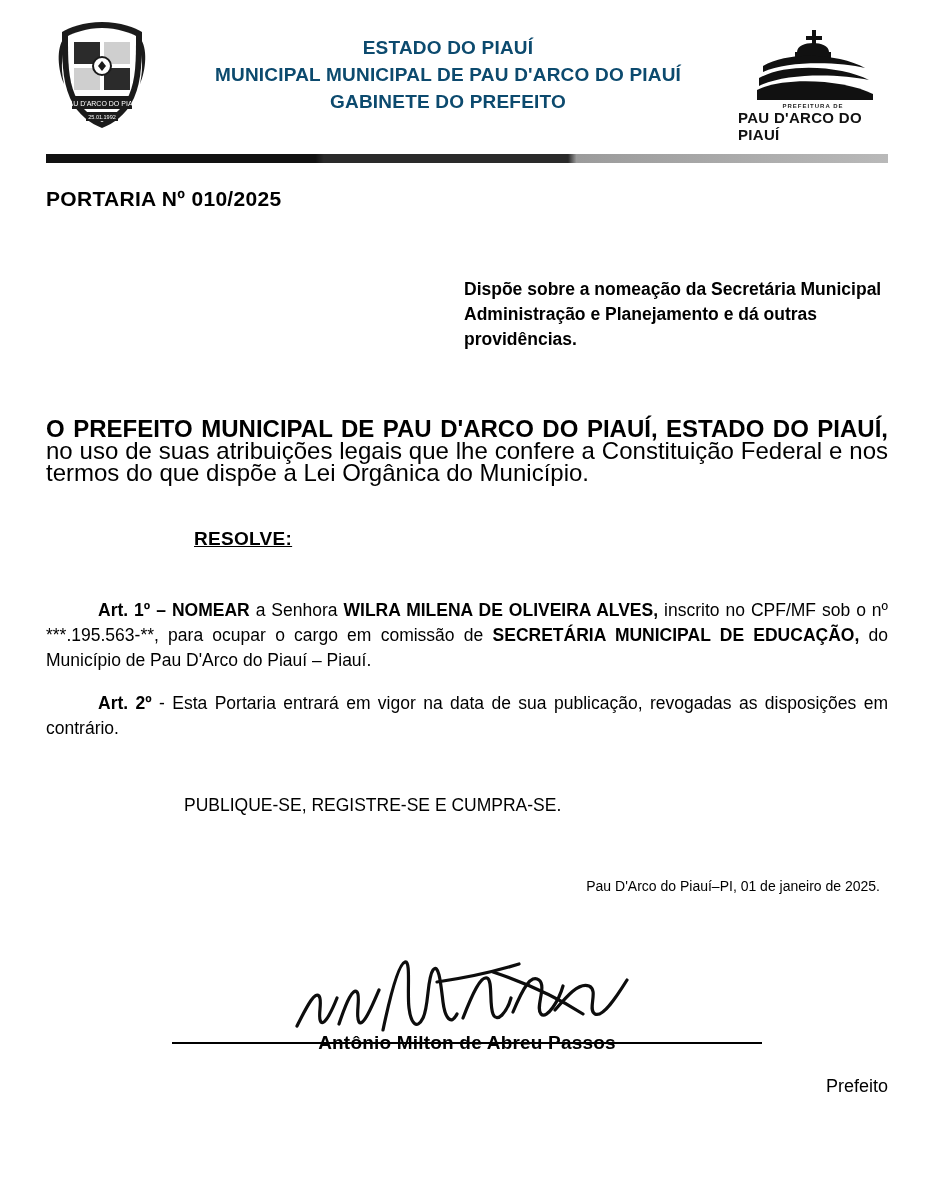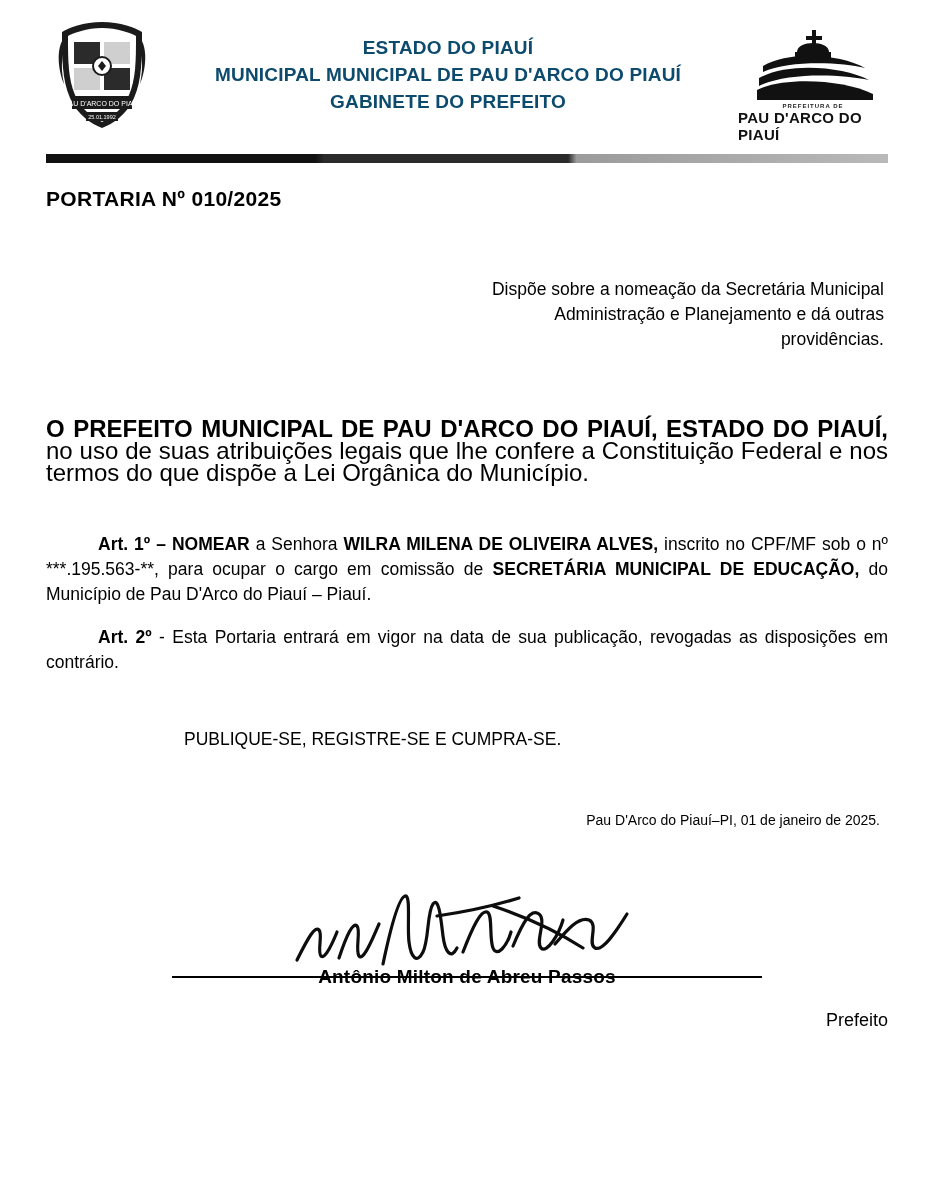--- a/index.html
+++ b/index.html
@@ -95,24 +95,23 @@
     font-size: 21px;
     font-weight: bold;
     letter-spacing: 0.3px;
   }
 
   
   .ementa {
     margin-top: 66px;
     margin-left: 418px;
     width: 420px;
-    font-weight: normal;
+    font-weight: bold;
     font-size: 17.5px;
     line-height: 25px;
-    text-align: right;
   }
 
   
   .preamble {
     margin-top: 66px;
     font-size: 24px;
     line-height: 22px;
     text-align: justify;
   }
   .preamble b { font-weight: bold; }
@@ -250,20 +249,21 @@
   <div class="rule"></div>
 
   <div class="doc-title">PORTARIA Nº 010/2025</div>
 
   <div class="ementa">Dispõe sobre a nomeação da Secretária Municipal Administração e Planejamento e dá outras providências.</div>
 
   <p class="preamble">
     <b>O PREFEITO MUNICIPAL DE PAU D'ARCO DO PIAUÍ, ESTADO DO PIAUÍ,</b><span> no uso de suas atribuições legais que lhe confere a Constituição Federal e nos termos do que dispõe a Lei Orgânica do Município.</span>
   </p>
 
+  <div class="resolve">RESOLVE:</div>
 
   <div class="articles">
     <p class="art">
       <b>Art. 1º – NOMEAR</b><span> a Senhora </span><b>WILRA MILENA DE OLIVEIRA ALVES,</b><span> inscrito no CPF/MF sob o nº ***.195.563-**, para ocupar o cargo em comissão de </span><b>SECRETÁRIA MUNICIPAL DE EDUCAÇÃO,</b><span> do Município de Pau D'Arco do Piauí – Piauí.</span>
     </p>
     <p class="art">
       <b>Art. 2º</b><span> - Esta Portaria entrará em vigor na data de sua publicação, revogadas as disposições em contrário.</span>
     </p>
   </div>
 

